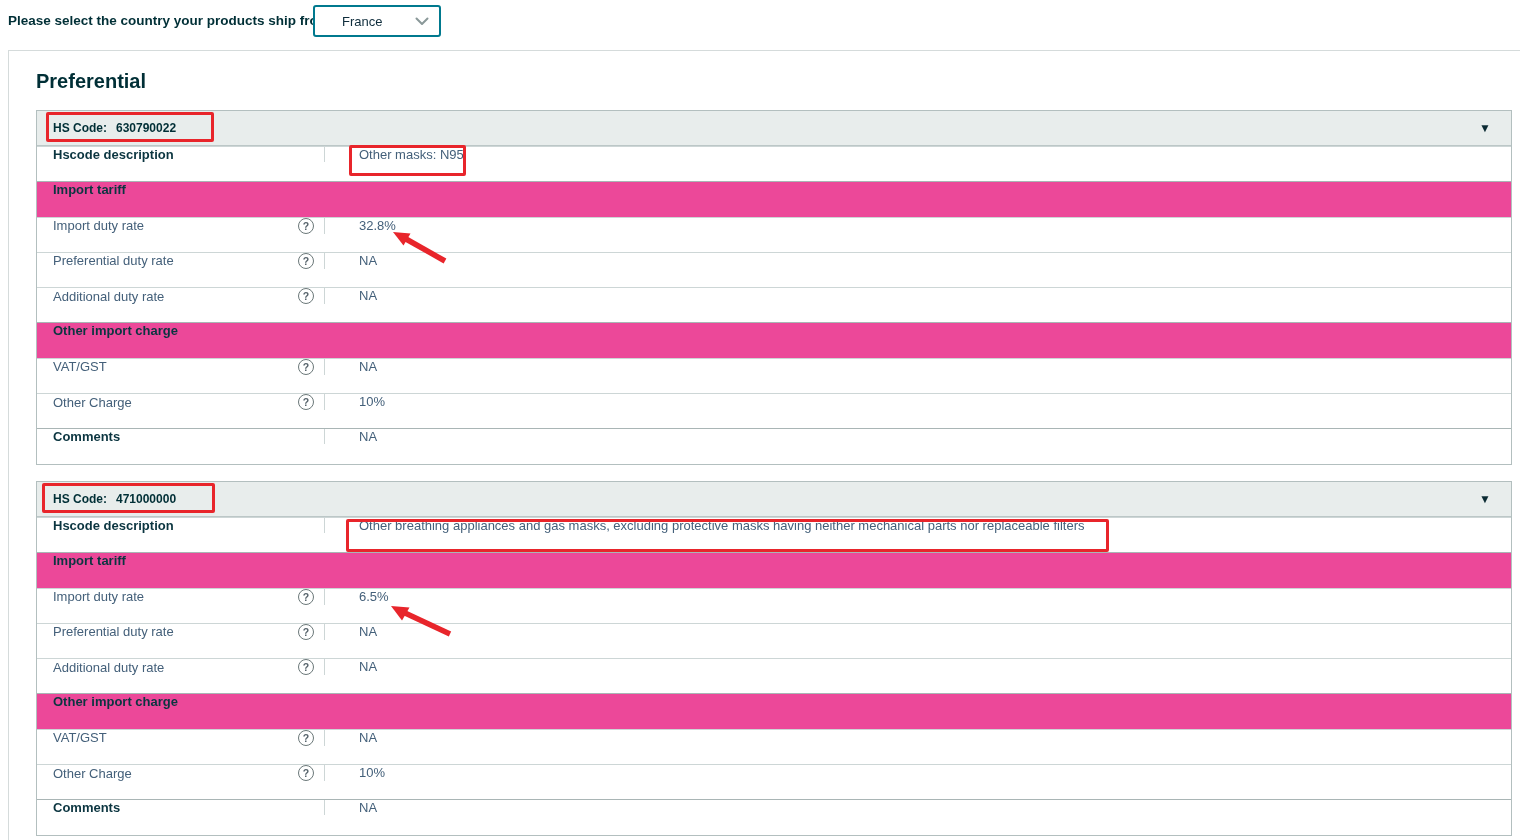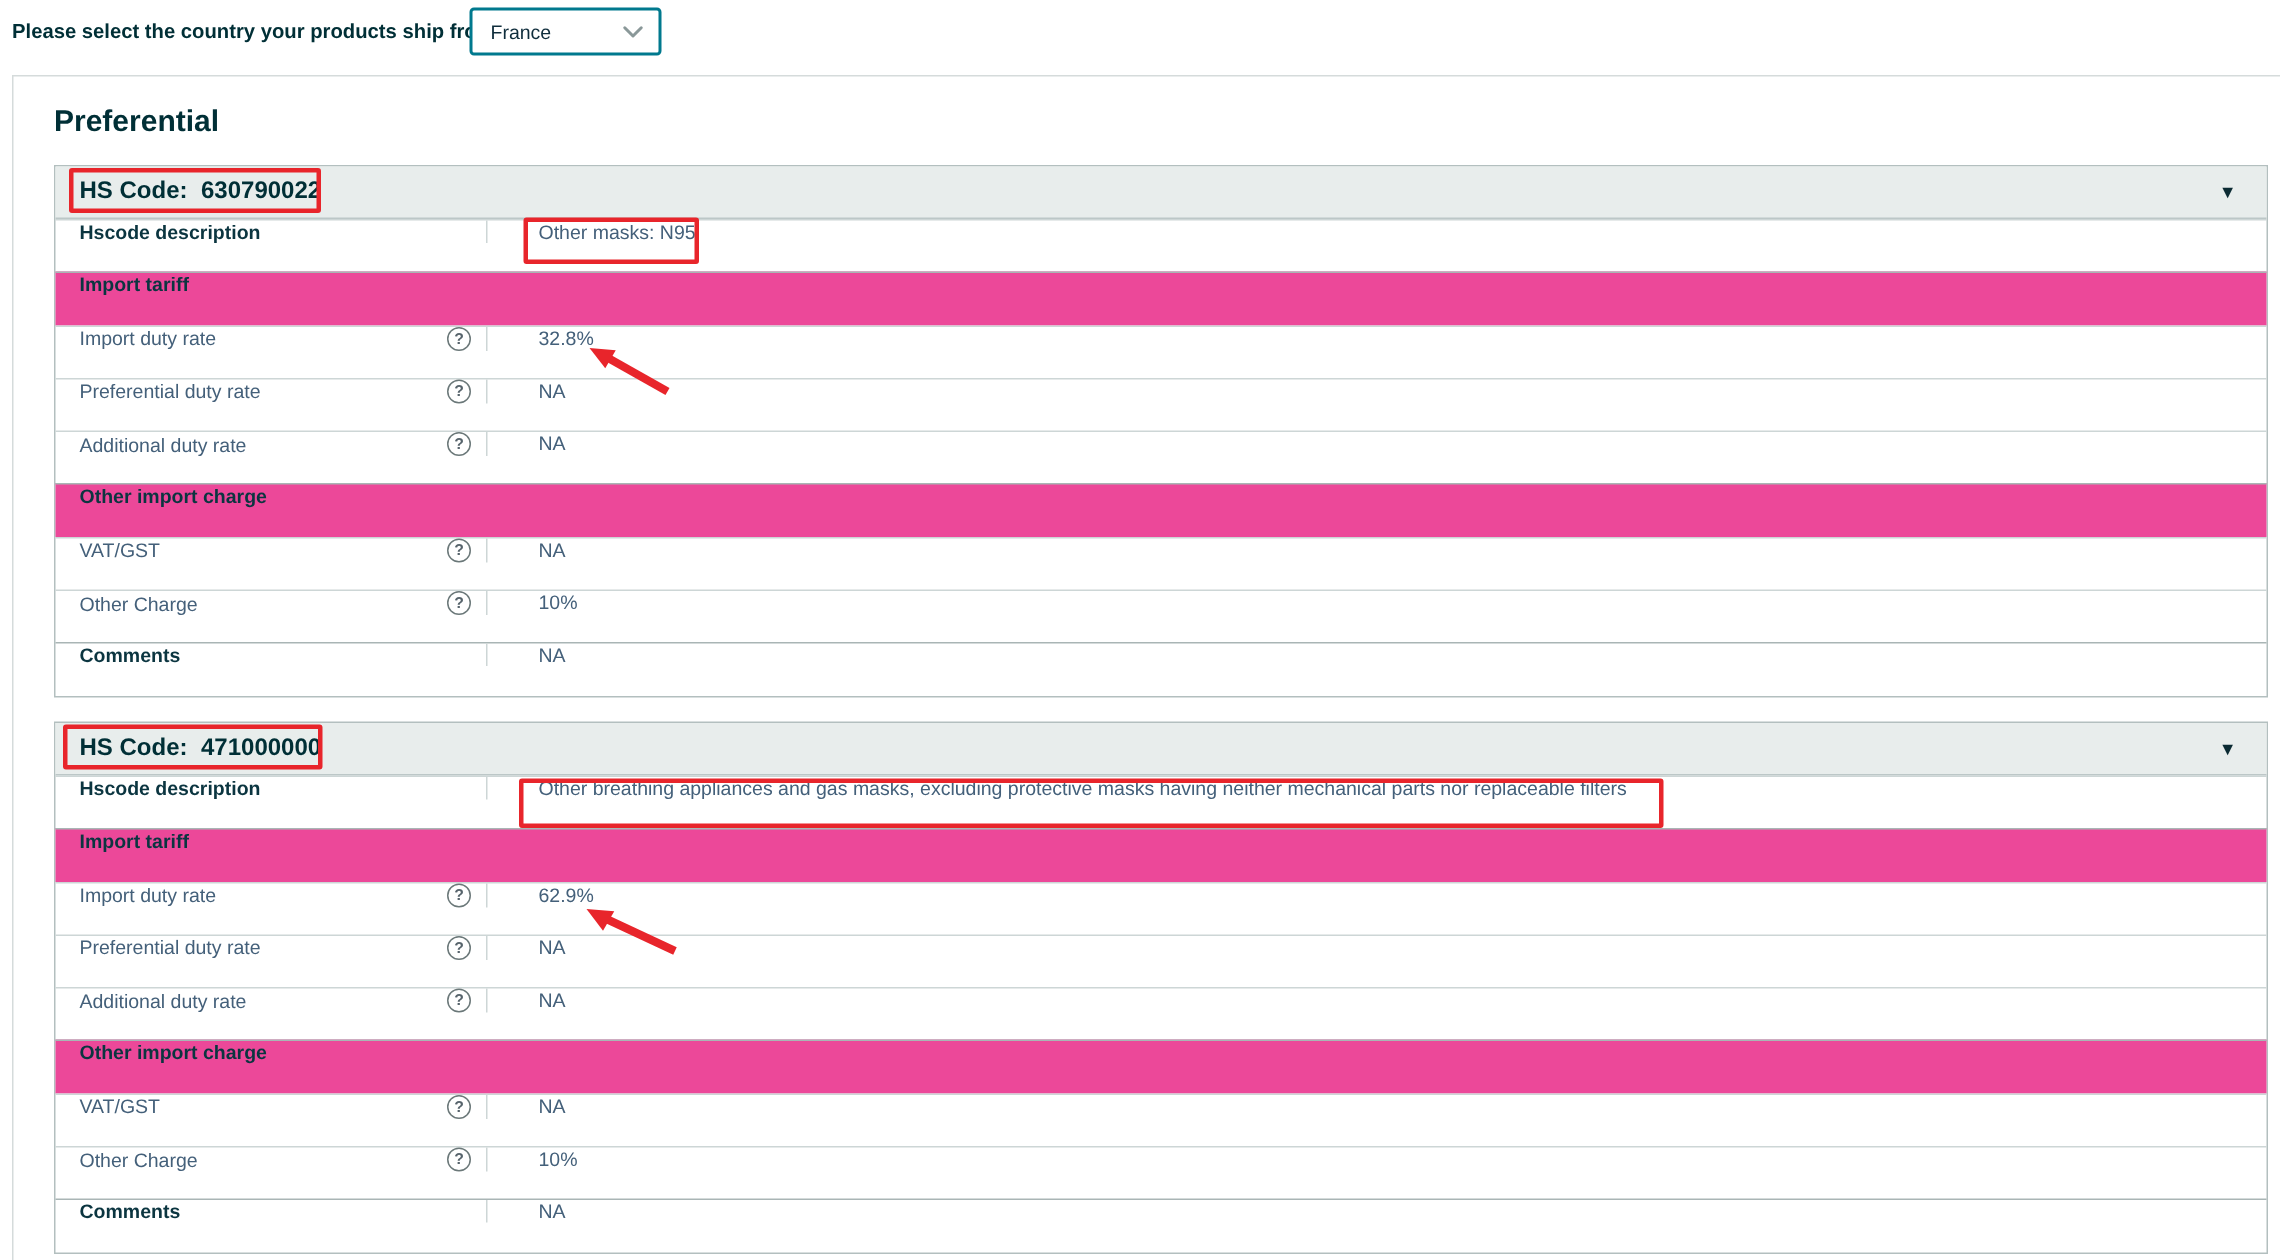--- a/index.html
+++ b/index.html
@@ -6,36 +6,36 @@
   html,body { width:1520px; height:840px; background:#ffffff; overflow:hidden;
               font-family:"Liberation Sans","DejaVu Sans",sans-serif; }
   .abs { position:absolute; }
 
   
   #ship-from-label { left:8px; top:13px; font-size:13.5px; font-weight:bold; color:#002f36; }
   #country-select { left:313px; top:5px; width:128px; height:32px; background:#fff;
                     border:2px solid #00798e; border-radius:3px; display:flex;
                     align-items:center; justify-content:space-between;
                     padding:0 10px 0 12px; cursor:pointer; }
-  #country-select .val { font-size:13px; color:#0f2d3c; }
+  #country-select .val { font-size:13px; color:#0f2d3c;margin-left:15px; }
 
   
   #panel { left:8px; top:50px; width:1514px; height:800px; background:#fff;
            border:1px solid #d5dbdb; border-right:none; }
   #page-title { left:36px; top:70px; font-size:20px; font-weight:bold; color:#002f36; }
 
   
   .hs-section { position:absolute; left:36px; width:1476px;
                 border:1px solid #b3bfbf; background:#fff; }
   #section-1 { top:110px; }
   #section-2 { top:481px; }
   .hs-header { height:35px; background:#e8edec; display:flex; align-items:center;
                justify-content:space-between; padding:0 20px 0 16px; cursor:pointer;
                border-bottom:1px solid #bcc7c7; }
-  .hs-title { font-size:16px; font-weight:bold; color:#002f36; }
+  .hs-title { font-size:12px; font-weight:bold; color:#002f36; }
   .hs-title .num { margin-left:9px; }
   .caret { font-size:12px; color:#0b2b33; line-height:1; cursor:pointer; }
 
   .row { display:flex; height:35.3px; border-top:1px solid #cdd6d6; align-items:flex-start; }
   .row:first-of-type { border-top:none; }
   .row.strong { border-top-color:#a9b5b5; }
   .cell { display:flex; align-items:center; font-size:13px; color:#44607a; }
   .cell.label { width:288px; border-right:1px solid #cdd6d6; padding:0 10px 0 16px;
                 justify-content:space-between; }
   .cell.value { flex:1; padding-left:34px; }
@@ -139,21 +139,21 @@
     <div class="cell value">Other breathing appliances and gas masks, excluding protective masks having neither mechanical parts nor replaceable filters</div>
   </div>
   <div class="row subheader strong">
     <div class="cell">Import tariff</div>
   </div>
   <div class="row">
     <div class="cell label">
         <span>Import duty rate</span>
         <span class="help">?</span>
       </div>
-    <div class="cell value">62.9%</div>
+    <div class="cell value">6.5%</div>
   </div>
   <div class="row">
     <div class="cell label">
         <span>Preferential duty rate</span>
         <span class="help">?</span>
       </div>
     <div class="cell value">NA</div>
   </div>
   <div class="row">
     <div class="cell label">

